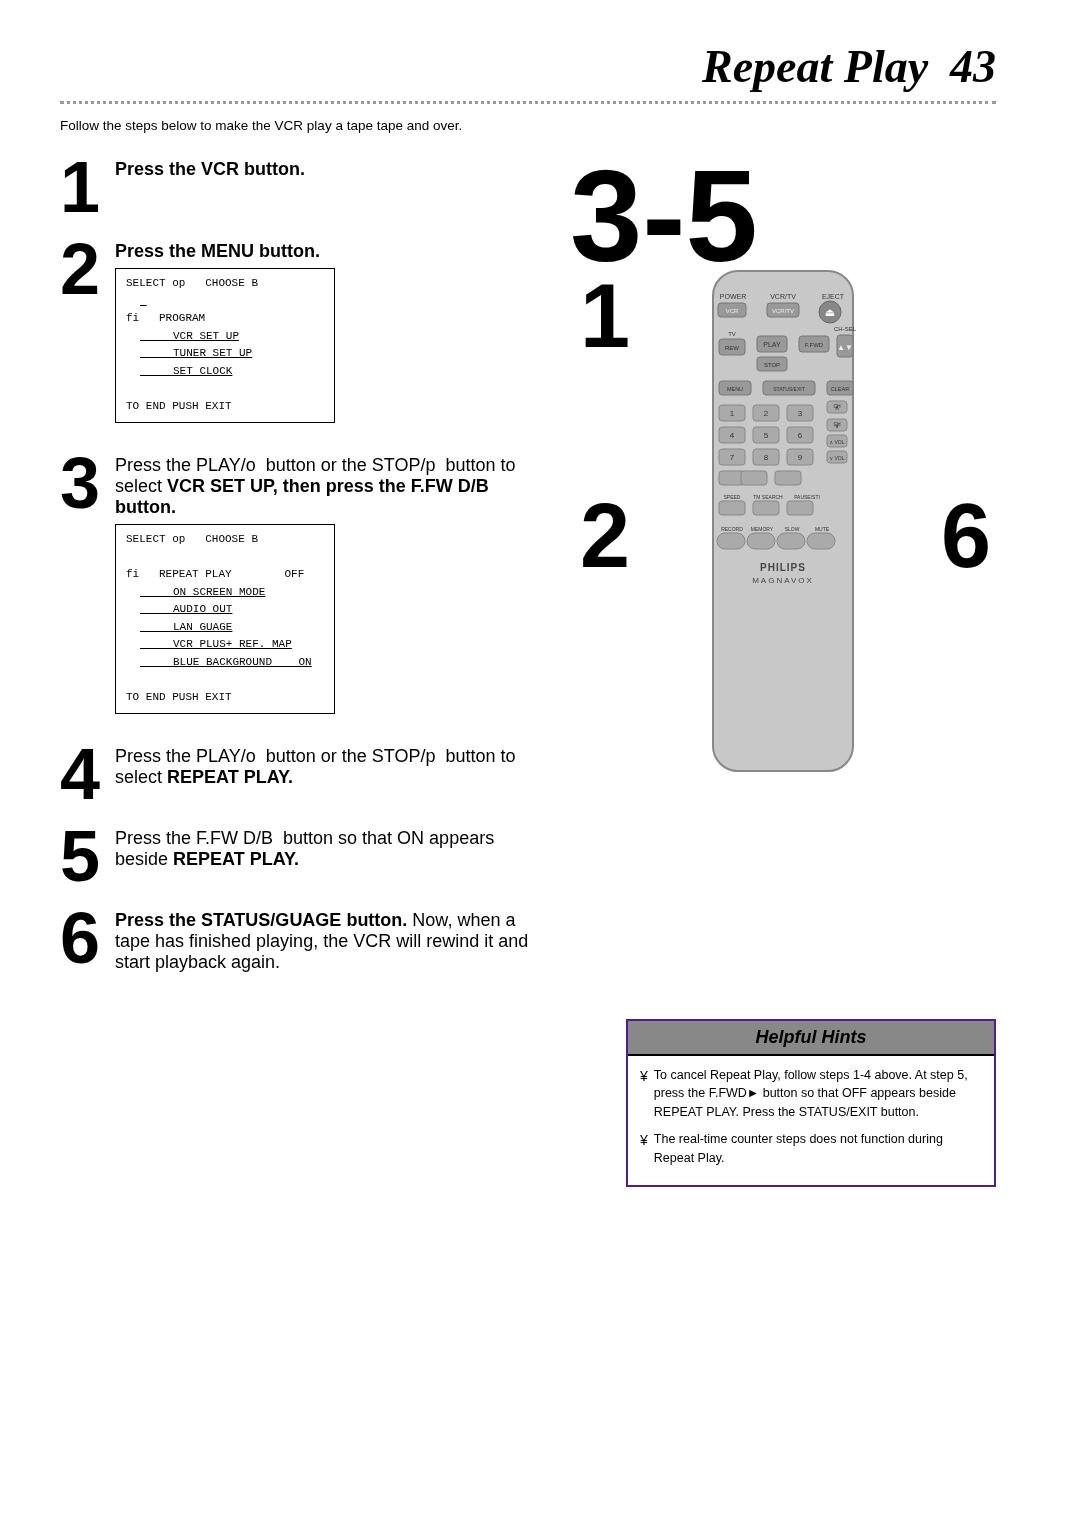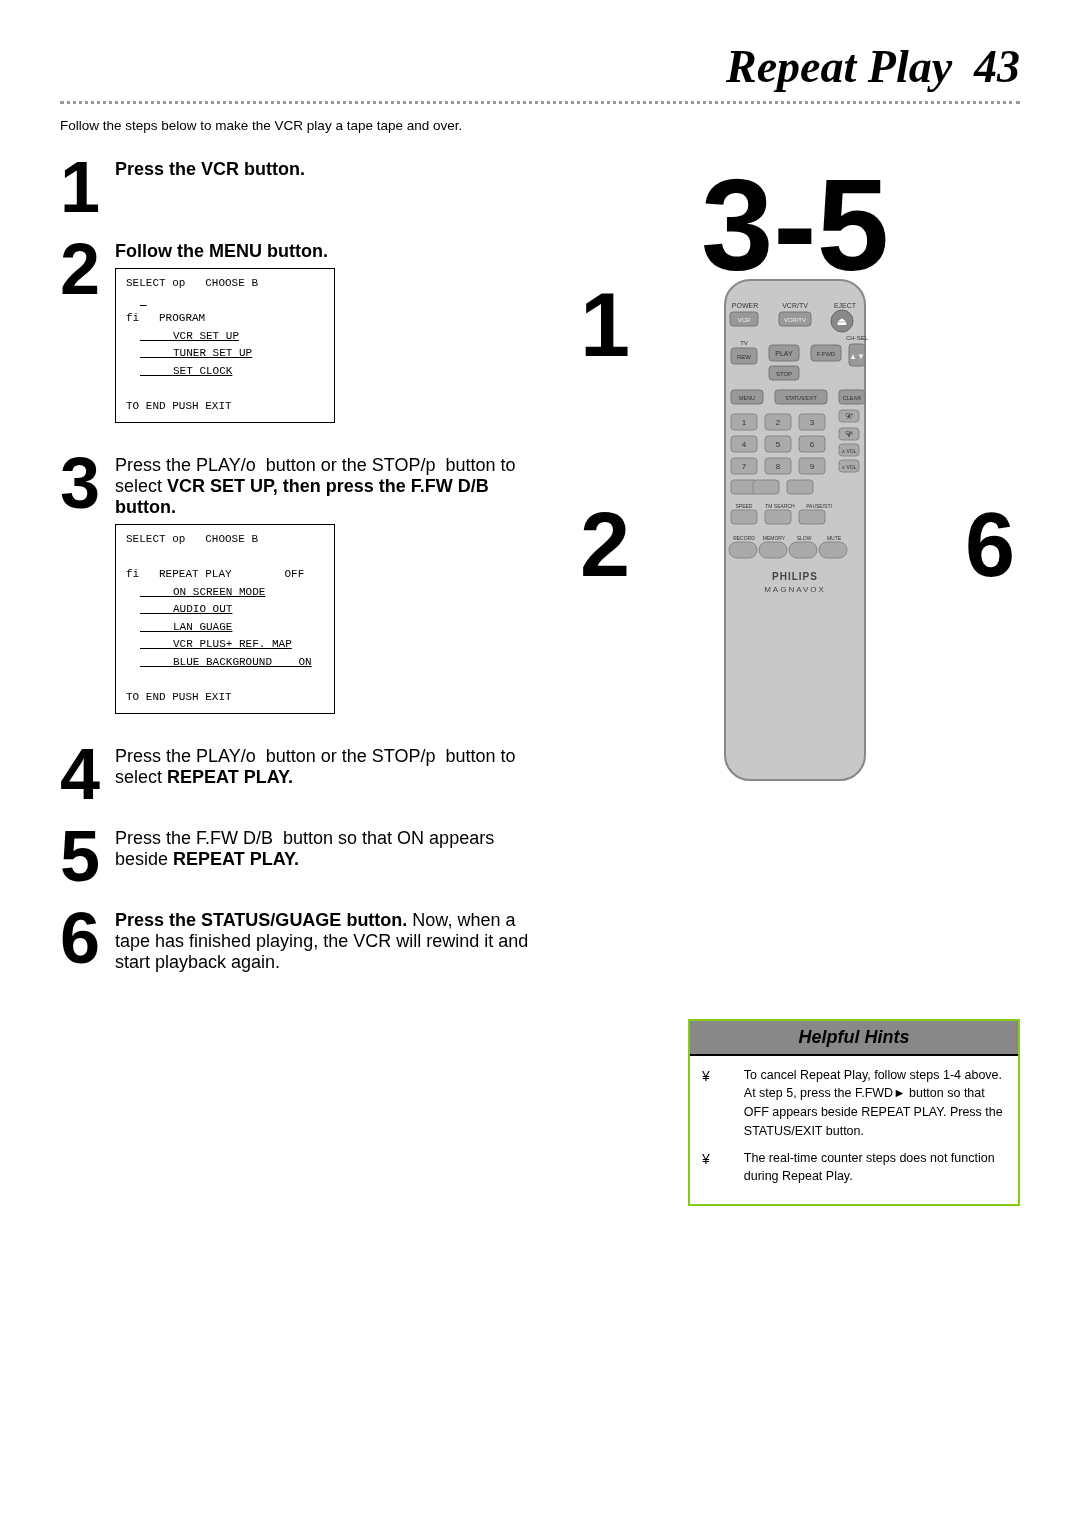--- a/index.html
+++ b/index.html
@@ -7,21 +7,21 @@
       width: 1080px;
       min-height: 1528px;
       background: #fff;
       font-family: Arial, Helvetica, sans-serif;
       font-size: 14px;
       color: #000;
       position: relative;
     }
 
     .page-container {
-      padding: 40px 60px 40px 60px;
+      padding: 40px 84px 40px 60px;
       position: relative;
     }
 
     
     .page-title-area {
       text-align: right;
       margin-bottom: 8px;
     }
     .page-title {
       font-family: Georgia, 'Times New Roman', serif;
@@ -86,22 +86,22 @@
       line-height: 1.6;
     }
 
     .menu-screen .menu-item {
       padding-left: 14px;
       text-decoration: underline;
     }
 
     
     .helpful-hints-box {
-      border: 2px solid #84cc16;
-      width: 332px;
+      border: 2px solid #4c1d95;
+      width: 370px;
       margin-left: auto;
       margin-top: 30px;
     }
 
     .helpful-hints-title {
       background: #888;
       text-align: center;
       padding: 6px 10px;
       font-style: italic;
       font-weight: bold;
@@ -122,21 +122,20 @@
       margin-bottom: 8px;
     }
 
     .hint-bullet {
       font-size: 14px;
       flex-shrink: 0;
     }
 
     .hint-text {
       flex: 1;
-      margin-left: 28px;
     }
 
     .step-row {
       display: flex;
       gap: 0px;
       align-items: flex-start;
       margin-bottom: 10px;
     }
 
     .step-num {
@@ -176,21 +175,21 @@
           <p class="step-text">
             <strong>Press the VCR button.</strong>
           </p>
         </div>
       </div>
 
       <div class="step-row">
         <div class="step-num">2</div>
         <div class="step-content">
           <p class="step-text">
-            <strong>Follow the MENU button.</strong>
+            <strong>Press the MENU button.</strong>
           </p>
           <div class="menu-screen">
             <div>SELECT op &nbsp; CHOOSE B</div>
             <div class="menu-item">&nbsp;</div>
             <div>fi &nbsp; PROGRAM</div>
             <div class="menu-item">&nbsp;&nbsp;&nbsp;&nbsp; VCR SET UP</div>
             <div class="menu-item">&nbsp;&nbsp;&nbsp;&nbsp; TUNER SET UP</div>
             <div class="menu-item">&nbsp;&nbsp;&nbsp;&nbsp; SET CLOCK</div>
             <div>&nbsp;</div>
             <div>TO END PUSH EXIT</div>
@@ -243,21 +242,21 @@
           <p class="step-text">
             <strong>Press the STATUS/GUAGE button.</strong> Now, when a tape has finished playing, the VCR will rewind it and start playback again.
           </p>
         </div>
       </div>
 
     </div>
 
     <div class="right-column">
 
-      <div style="position:relative; width:100%; text-align:center;margin-top:9px;">
+      <div style="position:relative; width:100%; text-align:left;">
         <span style="font-size:130px; font-weight:bold; line-height:1; color:#000;">3-5</span>
       </div>
 
       <div style="position:relative; width:100%; margin-top:-20px;">
 
         <div style="position:absolute; left:10px; top:10px; font-size:90px; font-weight:bold; line-height:1; z-index:2;">1</div>
 
         <div style="position:absolute; left:10px; top:230px; font-size:90px; font-weight:bold; line-height:1; z-index:2;">2</div>
 
         <div style="position:absolute; right:5px; top:230px; font-size:90px; font-weight:bold; line-height:1; z-index:2;">6</div>

